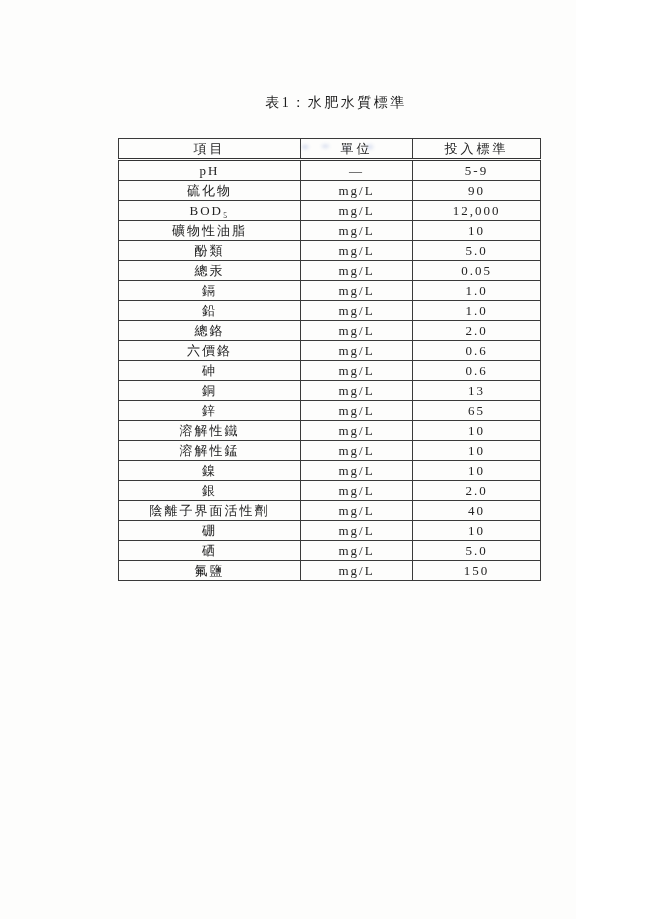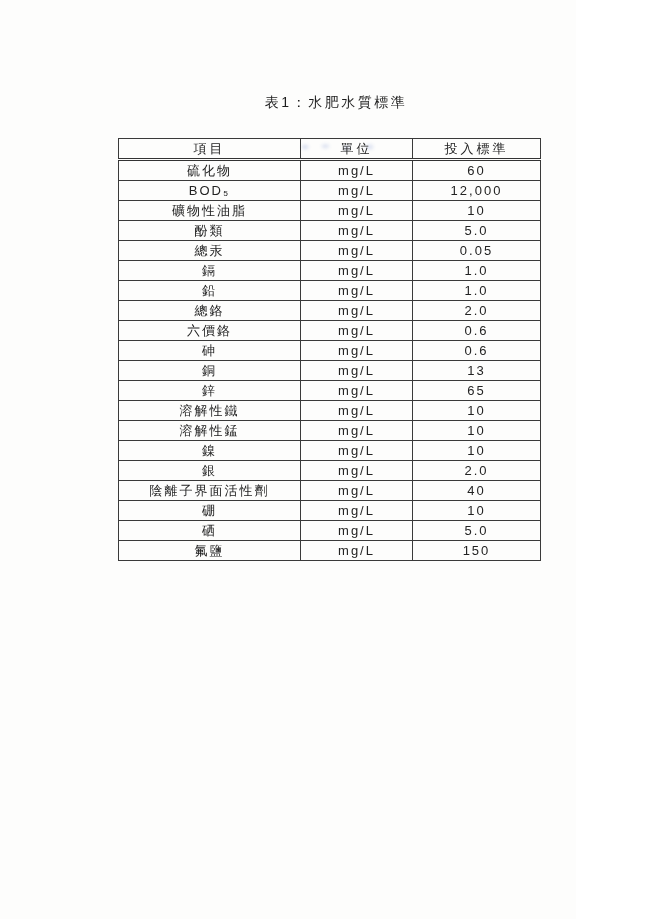--- a/index.html
+++ b/index.html
@@ -5,21 +5,21 @@
   html, body {
     margin: 0;
     padding: 0;
     background: #ffffff;
   }
   .page {
     position: relative;
     width: 576px;
     height: 919px;
     background: #fdfdfc;
-    font-family: Liberation Sans, sans-serif;
+    font-family: Liberation Serif, serif;
     color: #222222;
     overflow: hidden;
   }
   .doc-title {
     position: absolute;
     top: 94px;
     left: 118px;
     width: 436px;
     text-align: center;
     font-size: 14px;
@@ -98,23 +98,28 @@
     </colgroup>
     <thead>
       <tr>
         <th>項目</th>
         <th>單位</th>
         <th>投入標準</th>
       </tr>
     </thead>
     <tbody id="rows">
         <tr>
+          <td class="item">pH</td>
+          <td class="unit">—</td>
+          <td class="standard">5-9</td>
+        </tr>
+        <tr>
           <td class="item">硫化物</td>
           <td class="unit">mg/L</td>
-          <td class="standard">60</td>
+          <td class="standard">90</td>
         </tr>
         <tr>
           <td class="item">BOD₅</td>
           <td class="unit">mg/L</td>
           <td class="standard">12,000</td>
         </tr>
         <tr>
           <td class="item">礦物性油脂</td>
           <td class="unit">mg/L</td>
           <td class="standard">10</td>

